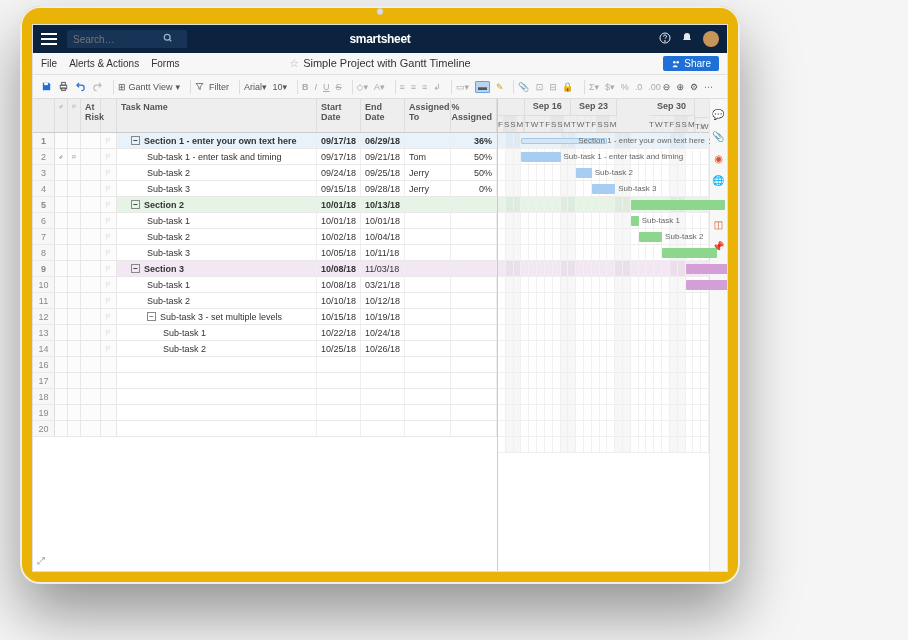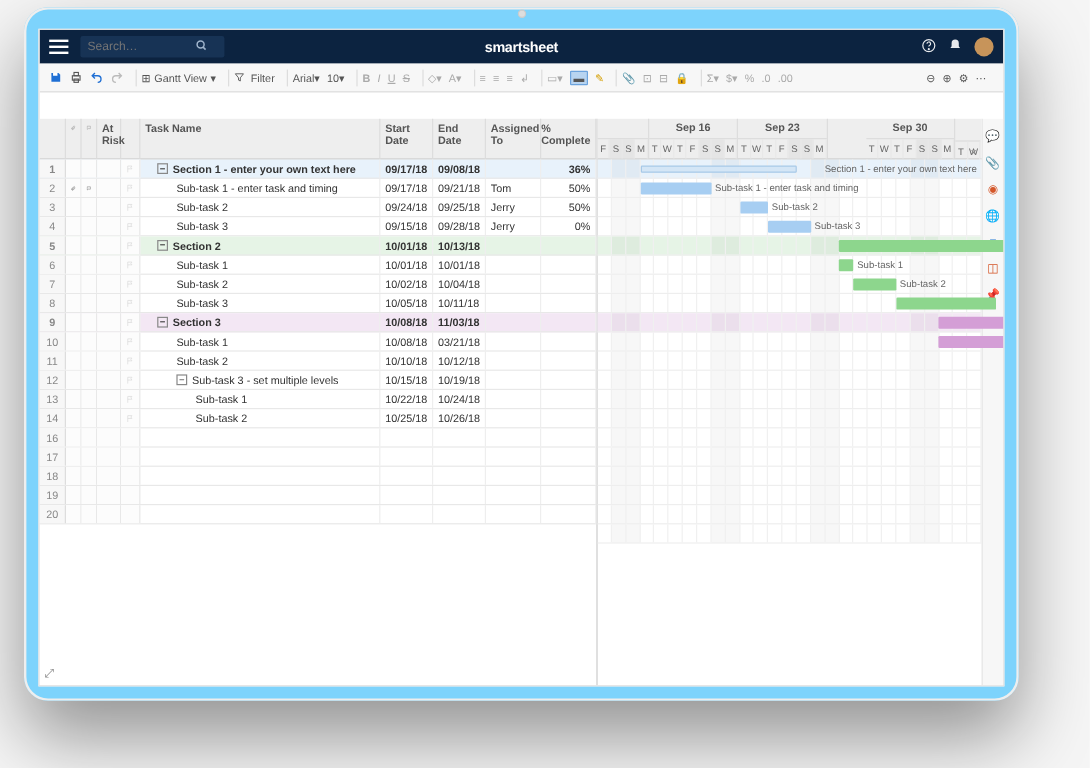--- a/index.html
+++ b/index.html
@@ -1,17 +1,17 @@
 <!DOCTYPE html>
 <html><head>
 <meta charset="utf-8">
 <style>
 *{box-sizing:border-box;margin:0;padding:0;}
 html,body{width:908px;height:640px;font-family:Arial,Helvetica,sans-serif;font-size:10px;color:#333;background:#f5f5f5;overflow:hidden;}
-.device{position:absolute;left:20px;top:6px;width:829px;height:578px;border-radius:20px;background:#7dd3fc;box-shadow:0 30px 60px rgba(0,0,0,.4), inset 0 0 0 2px #eee;overflow:hidden;}
+.device{position:absolute;left:20px;top:6px;width:720px;height:578px;border-radius:20px;background:#eab308;box-shadow:0 30px 60px rgba(0,0,0,.4), inset 0 0 0 2px #eee;overflow:hidden;}
 .camera{position:absolute;left:50%;top:2px;transform:translateX(-50%);width:7px;height:7px;border-radius:50%;background:#ddd;border:1px solid #ccc;}
 .screen{position:absolute;left:12px;top:18px;right:12px;bottom:12px;background:#fff;border:1px solid #e0e0e0;overflow:hidden;}
 
 .topnav{height:28px;background:#0c2340;display:flex;align-items:center;color:#fff;padding:0 8px;}
 .hamburger{width:16px;height:12px;display:flex;flex-direction:column;justify-content:space-between;}
 .hamburger span{height:2px;background:#fff;}
 .search{margin-left:10px;display:flex;align-items:center;background:#173355;height:18px;width:120px;padding:0 6px;border-radius:2px;color:#9fb4cc;}
 .search input{background:transparent;border:none;outline:none;color:#ccc;font-size:10px;width:90px;}
 .brand{position:absolute;left:50%;transform:translateX(-50%);font-weight:700;font-size:12px;letter-spacing:-.3px;}
 .navspacer{flex:1;}
@@ -115,20 +115,34 @@
             <circle cx="12" cy="12" r="10"></circle>
             <path d="M9 9a3 3 0 1 1 4 2.8c-.7.4-1 1-1 1.7"></path>
             <circle cx="12" cy="18" r=".8" fill="#fff"></circle>
           </svg></div>
    <div class="navicon"><svg width="12" height="12" viewBox="0 0 24 24" fill="#fff">
             <path d="M12 2a6 6 0 0 0-6 6v5l-2 3h16l-2-3V8a6 6 0 0 0-6-6z"></path>
           </svg></div>
    <div class="avatar"></div>
   </div>
 
+  <div class="menubar">
+   <span class="mi">File</span>
+   <span class="mi">Alerts &amp; Actions</span>
+   <span class="mi">Forms</span>
+   <div class="title"><span class="star">☆</span><span>Simple Project with Gantt Timeline</span></div>
+   <div class="share">
+          <svg width="10" height="10" viewBox="0 0 24 24" fill="#fff">
+            <circle cx="8" cy="8" r="3"></circle>
+            <circle cx="16" cy="8" r="3"></circle>
+            <path d="M4 20c0-3 3-5 6-5s6 2 6 5"></path>
+          </svg>
+          <span>Share</span>
+        </div>
+  </div>
 
   <div class="toolbar">
    <div class="tbtn">
           <svg width="11" height="11" viewBox="0 0 24 24" fill="#1f6fd4">
             <path d="M4 4h13l3 3v13H4z"></path>
             <rect x="7" y="4" width="8" height="5" fill="#fff"></rect>
           </svg>
         </div>
    <div class="tbtn">
           <svg width="11" height="11" viewBox="0 0 24 24" fill="none" stroke="#555" stroke-width="2">
@@ -208,36 +222,36 @@
               <svg width="9" height="9" viewBox="0 0 24 24" fill="none" stroke="#888" stroke-width="2">
                 <path d="M4 4h16v12H9l-5 4z"></path>
               </svg>
             </div>
      <div class="crisk">At Risk</div>
      <div class="cflag"></div>
      <div class="cname">Task Name</div>
      <div class="cstart">Start Date</div>
      <div class="cend">End Date</div>
      <div class="cass">Assigned To</div>
-     <div class="cpct">% Complete</div>
+     <div class="cpct">% Assigned</div>
     </div>
     <div class="rows" id="rows">
             <div class="row sec blue">
               <div class="cnum">1</div>
               <div class="cclip"></div>
               <div class="cchat"></div>
               <div class="crisk"></div>
               <div class="cflag">
                 <svg width="8" height="8" viewBox="0 0 24 24" fill="none" stroke="#888" stroke-width="2">
                   <path d="M5 3v18M5 3h12l-3 4 3 4H5"></path>
                 </svg>
               </div>
               <div class="cname" style="padding-left:14px"><span class="collapse">−</span>Section 1 - enter your own text here</div>
               <div class="cstart" style="font-weight:700">09/17/18</div>
-              <div class="cend" style="font-weight:700">09/08/18</div>
+              <div class="cend" style="font-weight:700">06/29/18</div>
               <div class="cass"></div>
               <div class="cpct" style="font-weight:700">36%</div>
             </div>
             <div class="row">
               <div class="cnum">2</div>
               <div class="cclip">
                 <svg width="8" height="8" viewBox="0 0 24 24" fill="none" stroke="#555" stroke-width="2">
                   <path d="M21 11l-9 9a5 5 0 0 1-7-7l9-9a3.5 3.5 0 0 1 5 5l-9 9a2 2 0 0 1-3-3l8-8"></path>
                 </svg>
               </div>
@@ -359,21 +373,21 @@
               <div class="cclip"></div>
               <div class="cchat"></div>
               <div class="crisk"></div>
               <div class="cflag">
                 <svg width="8" height="8" viewBox="0 0 24 24" fill="none" stroke="#888" stroke-width="2">
                   <path d="M5 3v18M5 3h12l-3 4 3 4H5"></path>
                 </svg>
               </div>
               <div class="cname" style="padding-left:14px"><span class="collapse">−</span>Section 3</div>
               <div class="cstart" style="font-weight:700">10/08/18</div>
-              <div class="cend" style="font-weight:700">11/03/18</div>
+              <div class="cend" style="font-weight:400">11/03/18</div>
               <div class="cass"></div>
               <div class="cpct" style="font-weight:700"></div>
             </div>
             <div class="row">
               <div class="cnum">10</div>
               <div class="cclip"></div>
               <div class="cchat"></div>
               <div class="crisk"></div>
               <div class="cflag">
                 <svg width="8" height="8" viewBox="0 0 24 24" fill="none" stroke="#888" stroke-width="2">

